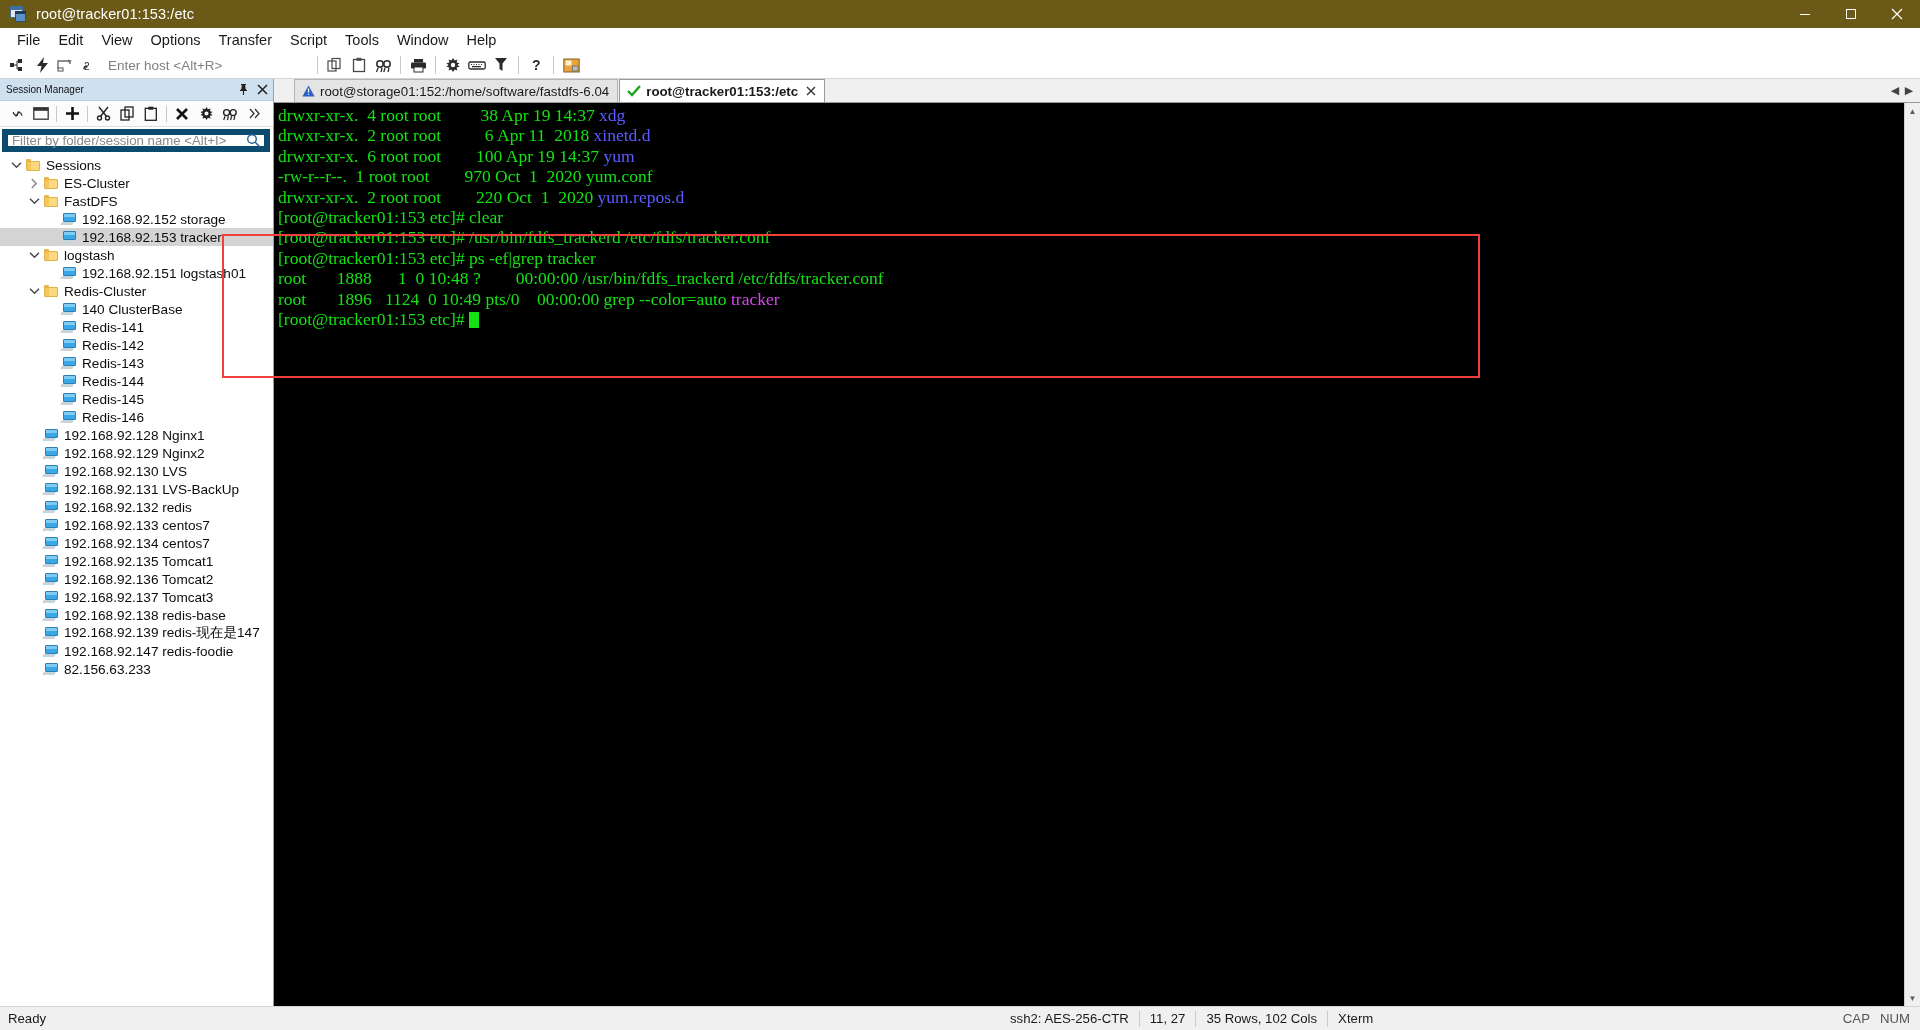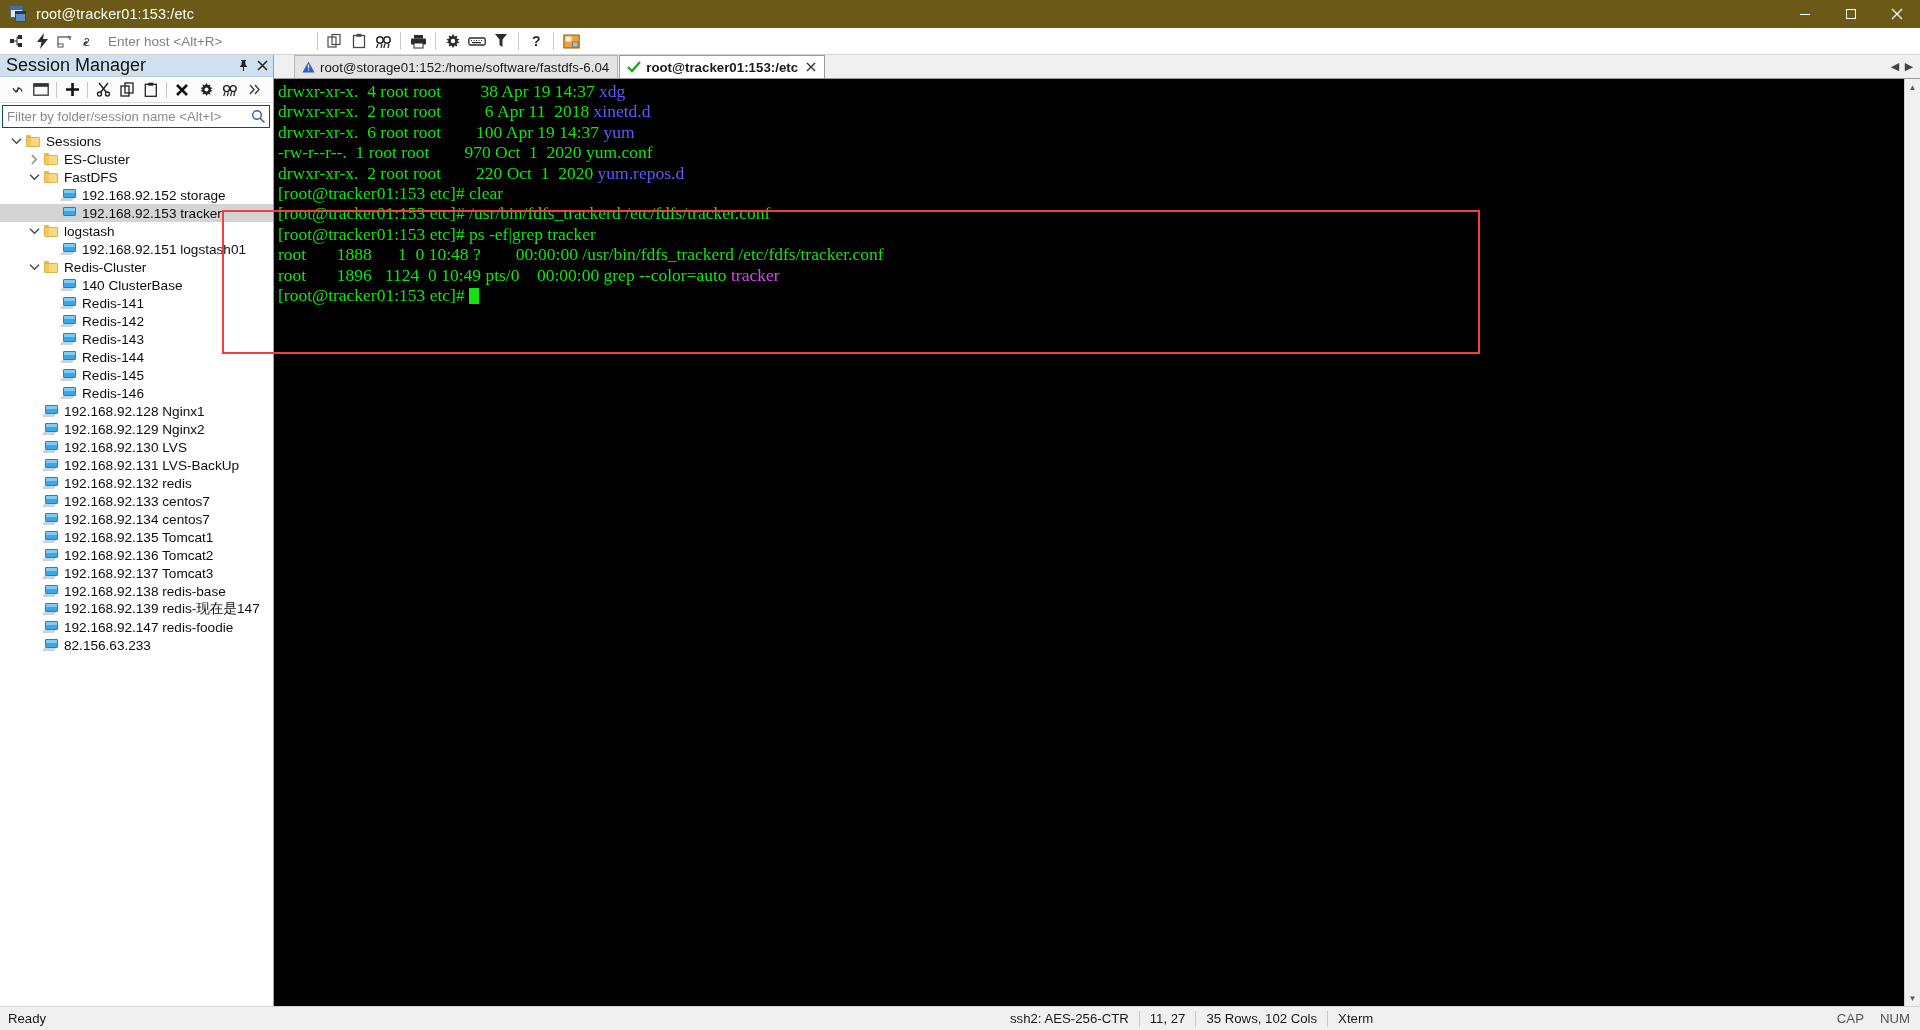--- a/index.html
+++ b/index.html
@@ -98,38 +98,38 @@
     display: flex; flex-direction: column;
     background: #ffffff;
     border-right: 1px solid #a0a0a0;
     min-height: 0;
   }
   .sm-header {
     height: 22px; flex: 0 0 22px;
     background: #cfe0ef;
     display: flex; align-items: center;
     padding-left: 6px;
-    font-size: 18px; color:#111;
+    font-size: 10px; color:#111;
     border-bottom: 1px solid #b9cde0;
   }
   .sm-header-title { flex: 1 1 auto; white-space: nowrap; }
   .sm-hdr-btn { width:16px; height:18px; display:flex; align-items:center; justify-content:center; color:#222; margin-right:3px;}
   .sm-toolbar {
     height: 26px; flex:0 0 26px;
     background: #fbfbfb;
     display: flex; align-items: center;
     padding-left: 5px;
     border-bottom: 1px solid #dcdcdc;
   }
   .smt-btn { width:24px; height:22px; display:flex; align-items:center; justify-content:center; color:#222; }
   .smt-sep { width:1px; height:16px; background:#c8c8c8; margin:0 3px; }
   .sm-filter {
     height: 23px; flex:0 0 23px;
     background: #ffffff;
-    border: 1px solid #0c4a6e;
+    border: 6px solid #0c4a6e;
     margin: 2px 3px 2px 2px;
     display:flex; align-items:center;
     position: relative;
   }
   .sm-filter input {
     flex:1 1 auto; border:0; outline:0;
     font-size: 13.2px; color:#7a7a7a;
     font-family: "Liberation Sans", sans-serif;
     padding-left: 4px; background:transparent;
   }
@@ -242,21 +242,21 @@
   .statusbar {
     height: 24px; flex:0 0 24px;
     background:#f0f0f0;
     border-top:1px solid #d3d3d3;
     display:flex; align-items:center;
     font-size: 13.2px; color:#1a1a1a;
   }
   .sb-cell { padding: 0 10px; white-space:nowrap; }
   .sb-ready { width: 1000px; padding-left:8px; }
   .sb-sep { width:1px; height:16px; background:#cacaca; }
-  .sb-right { margin-left:auto; display:flex; align-items:center; padding-right:10px; gap:16px; }
+  .sb-right { margin-left:auto; display:flex; align-items:center; padding-right:10px; gap:10px; }
   .sb-caps { color:#555; }
 </style>
 </head>
 <body>
 
 <div id="app">
 
   <div class="titlebar">
     <div class="titlebar-icon">
       <div class="ti-a"></div>
@@ -277,20 +277,31 @@
           </svg>
       </div>
       <div class="win-btn close">
         <svg width="12" height="12" viewBox="0 0 12 12">
             <path d="M1 1 L11 11 M11 1 L1 11" stroke="#fff" stroke-width="1.2" fill="none"></path>
           </svg>
       </div>
     </div>
   </div>
 
+  <div class="menubar">
+    <div class="menu-item">File</div>
+    <div class="menu-item">Edit</div>
+    <div class="menu-item">View</div>
+    <div class="menu-item">Options</div>
+    <div class="menu-item">Transfer</div>
+    <div class="menu-item">Script</div>
+    <div class="menu-item">Tools</div>
+    <div class="menu-item">Window</div>
+    <div class="menu-item">Help</div>
+  </div>
 
   <div class="toolbar">
     <div class="tb-btn">
       <svg width="17" height="15" viewBox="0 0 17 15">
         <rect x="0" y="5" width="4" height="4" fill="#2b2b2b"></rect>
         <rect x="8" y="1" width="4" height="4" fill="#2b2b2b"></rect>
         <rect x="8" y="9" width="4" height="4" fill="#2b2b2b"></rect>
         <path d="M4 7 H7 M7 7 V3 H8 M7 7 V11 H8" stroke="#2b2b2b" stroke-width="1" fill="none"></path>
       </svg>
     </div>

